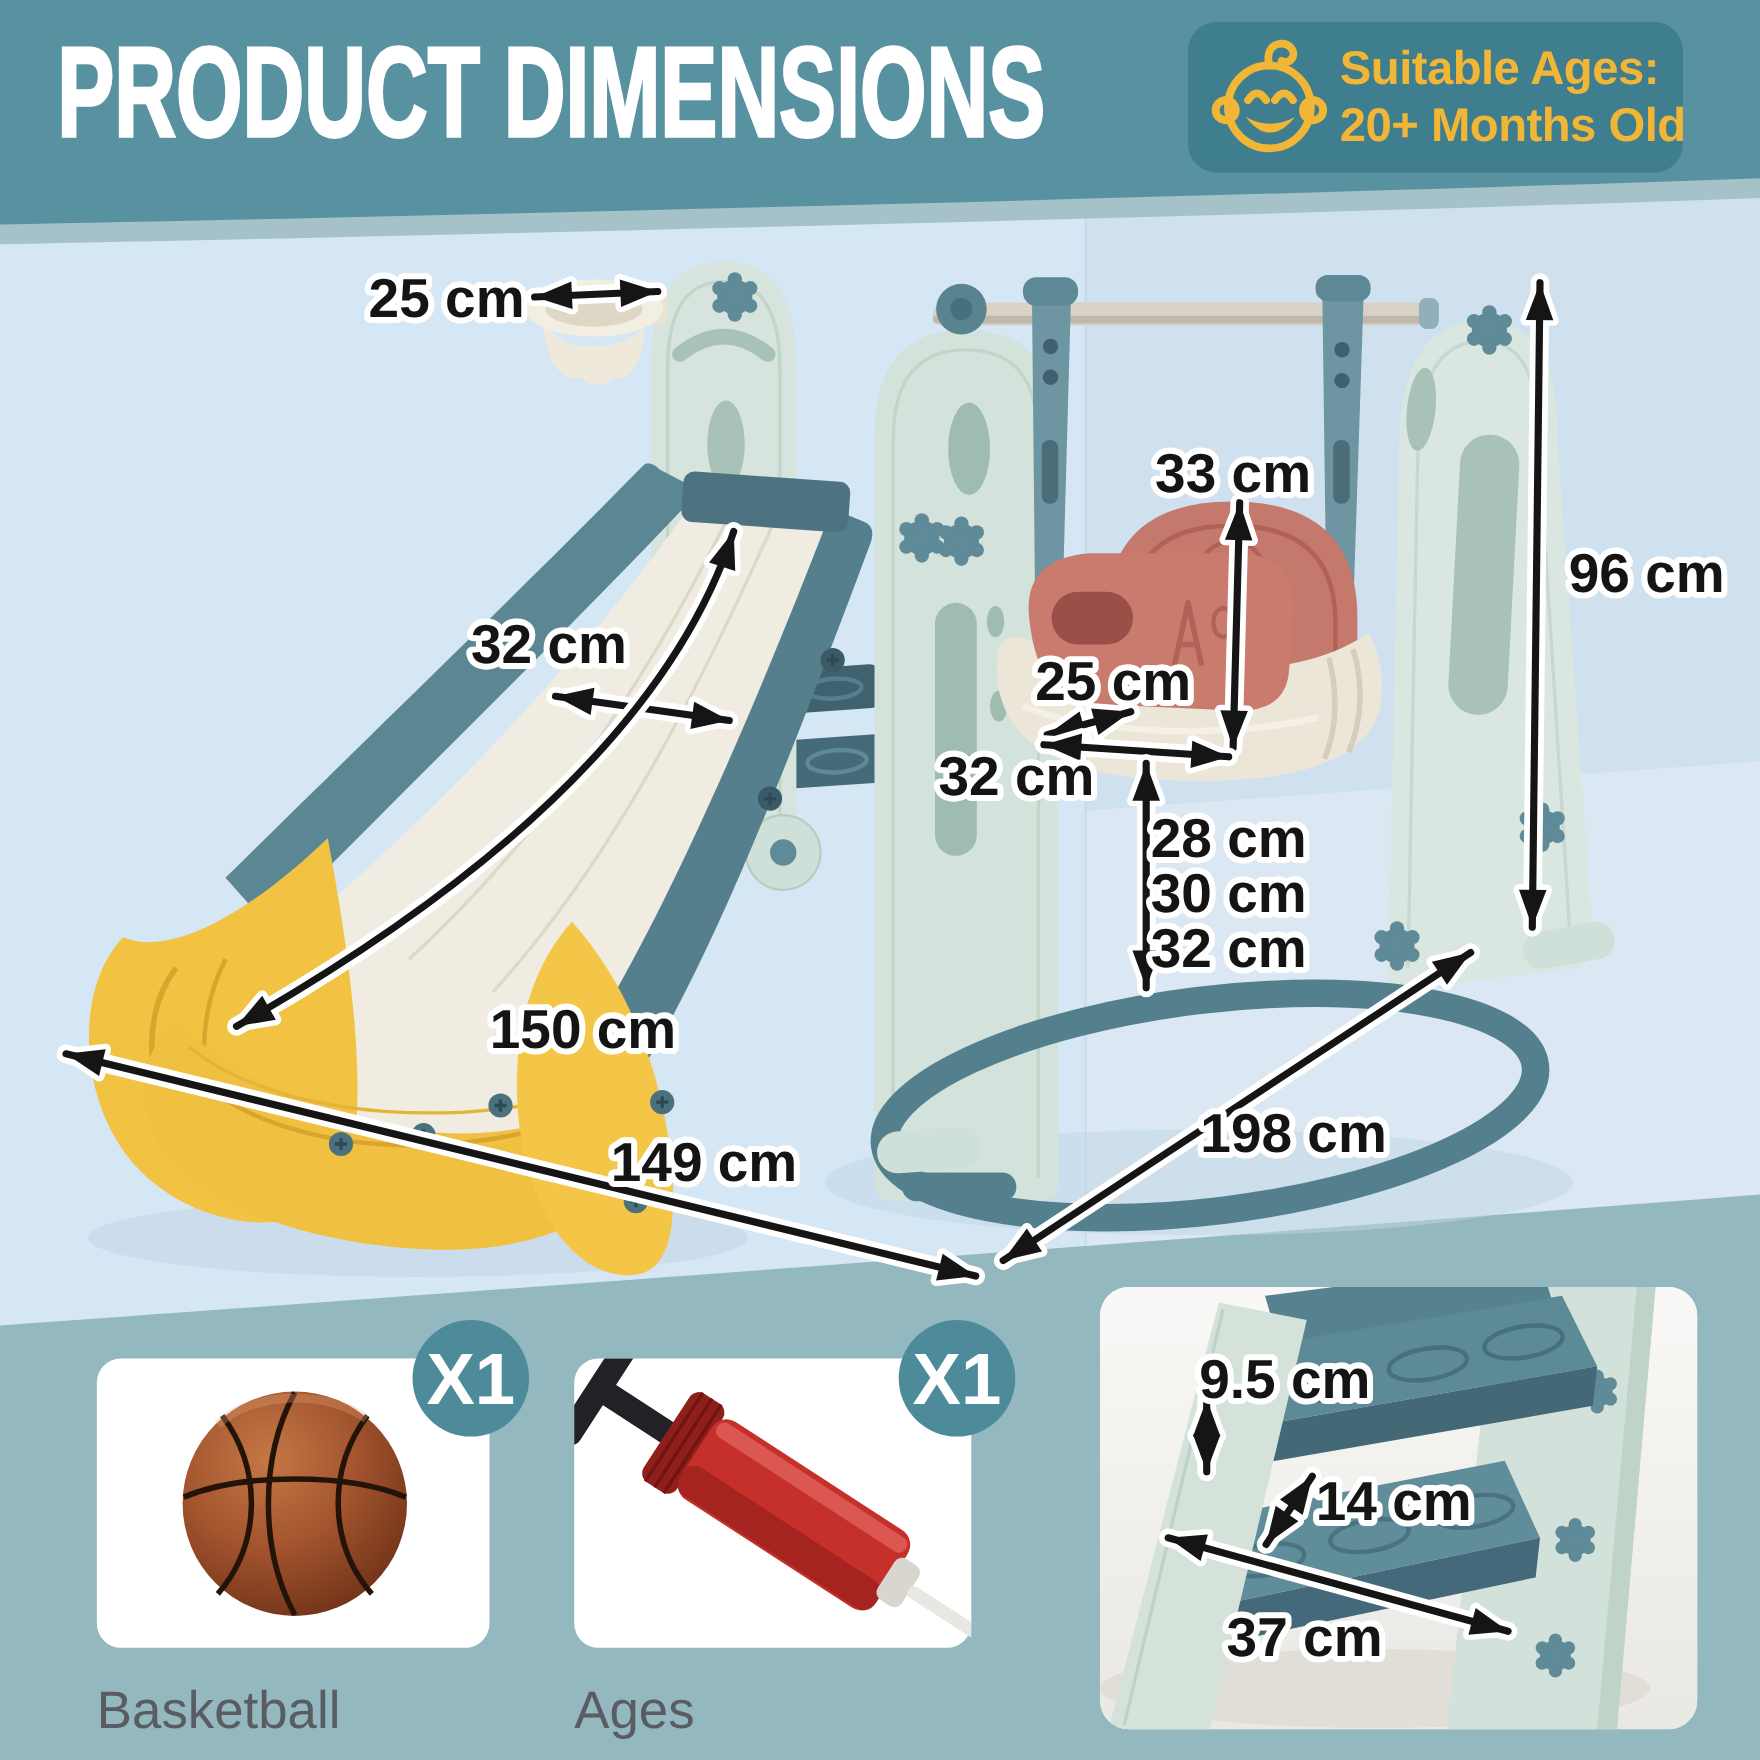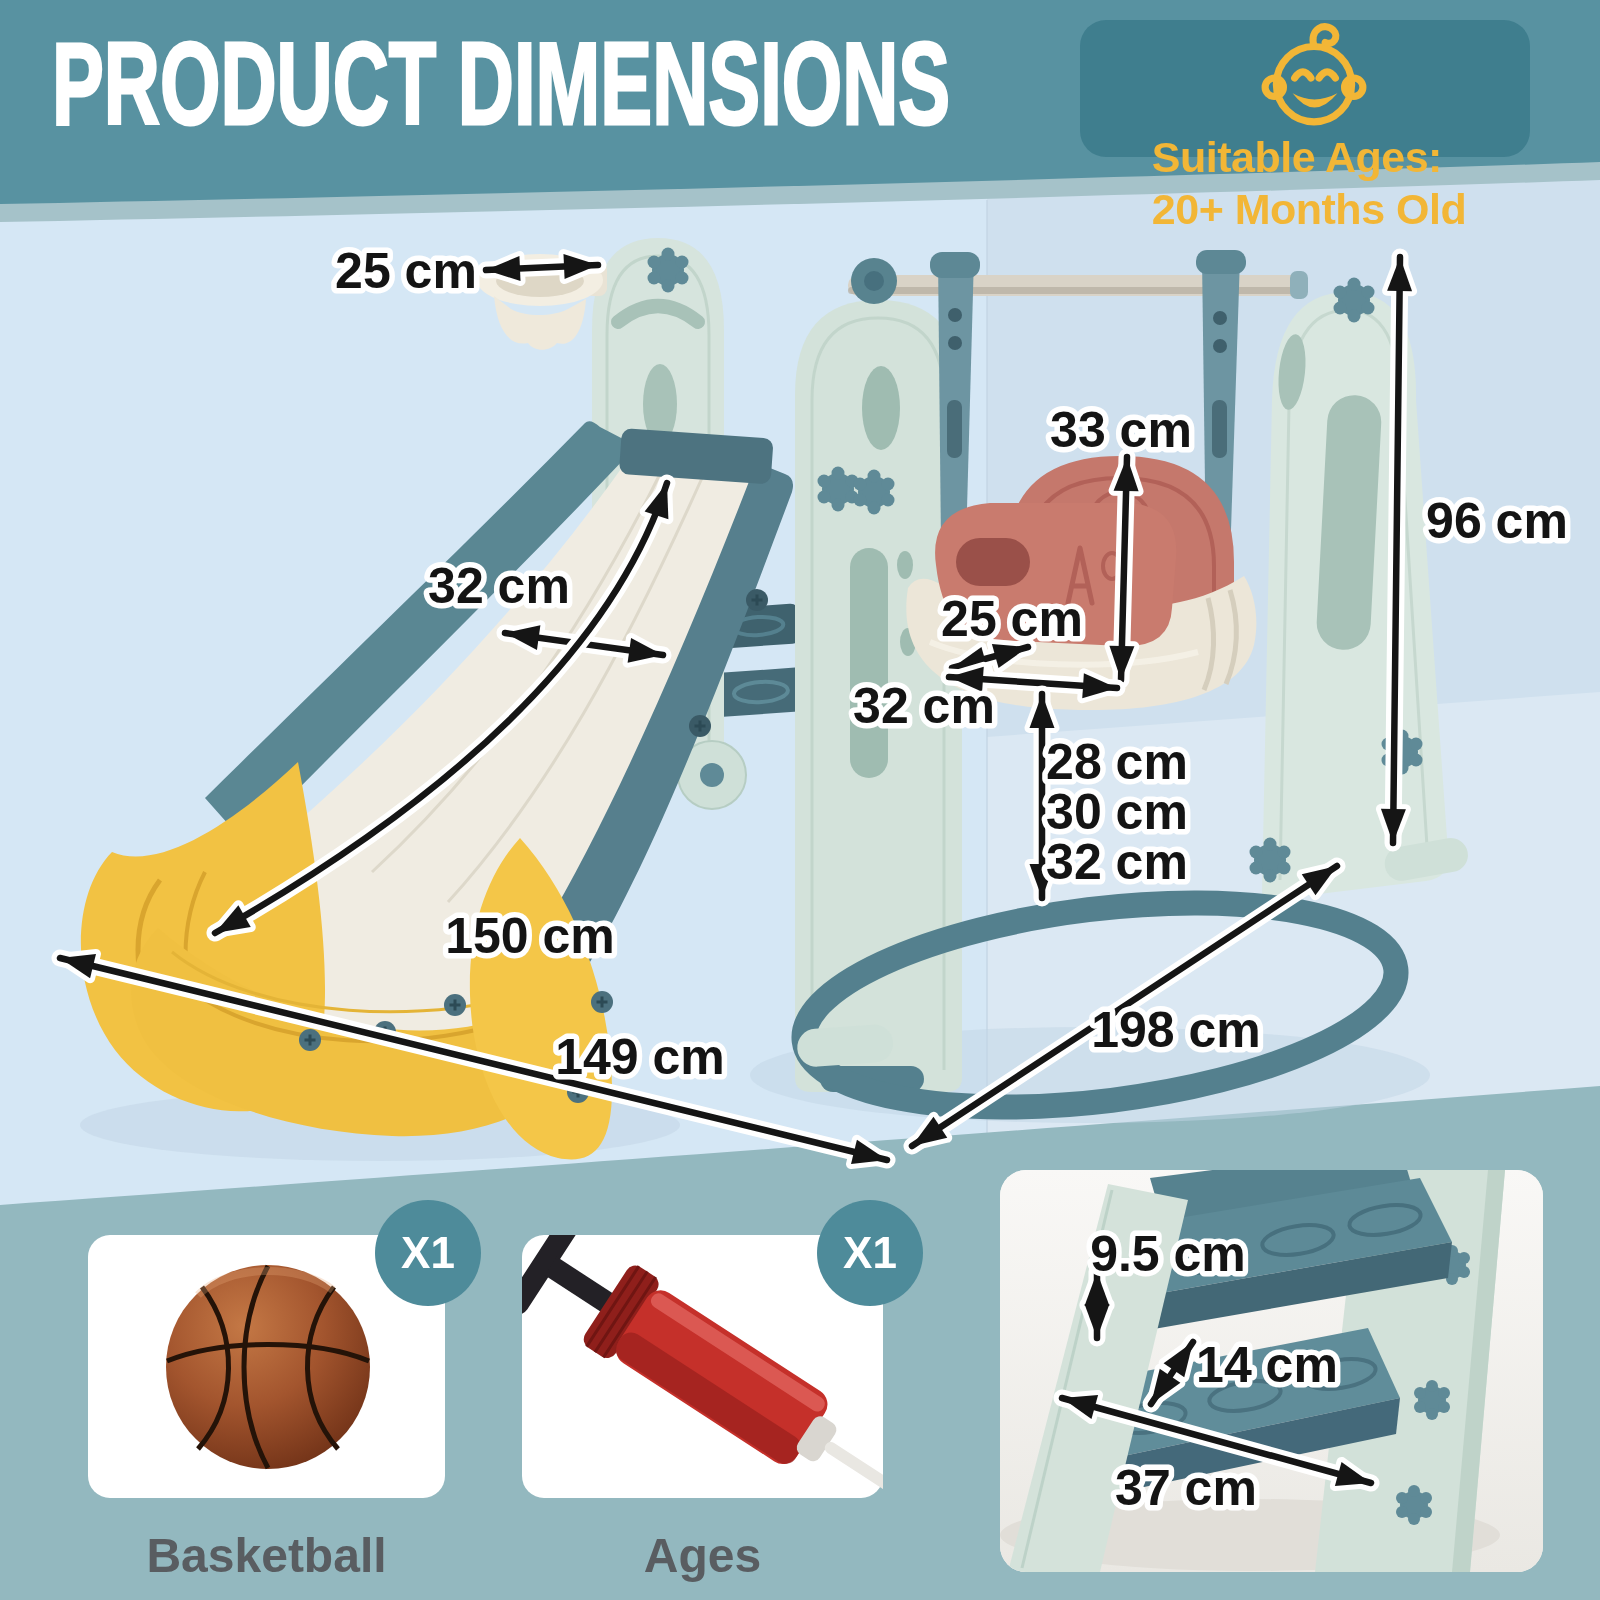--- a/index.html
+++ b/index.html
@@ -10,32 +10,32 @@
   .band-top-light{fill:var(--teal-band-light,#a5c2c9);}
   .band-top{fill:var(--teal-band,#5892a1);}
   .band-bottom{fill:var(--bottom-band,#93b8bf);}
   .wall{fill:var(--bg-wall,#cfe0ee);}
   .floor-r{fill:#dbe8f3;}
   .page-title{position:absolute;left:52px;top:26px;color:#fff;
       font-size:116px;font-weight:bold;letter-spacing:0px;line-height:1;
       transform:scaleX(.67);transform-origin:left top;white-space:nowrap;
       -webkit-text-stroke:3px #fff;}
   .age-badge{position:absolute;left:1080px;top:20px;width:450px;height:137px;
-      background:var(--badge-bg,#3f7e8e);border-radius:26px;display:flex;align-items:center;flex-direction:column;}
+      background:var(--badge-bg,#3f7e8e);border-radius:26px;display:flex;align-items:center;}
   .age-badge svg{width:112px;height:112px;margin-left:18px;flex:none;}
   .age-text{color:var(--accent-yellow,#f2b636);font-weight:bold;font-size:43px;
       line-height:1.2;margin-left:8px;letter-spacing:-0.5px;white-space:nowrap;}
   .dim{font:bold 50px "Liberation Sans",sans-serif;fill:#141414;
       stroke:#fff;stroke-width:11px;paint-order:stroke;stroke-linejoin:round;}
   .card{position:absolute;background:var(--card-white,#fff);border-radius:22px;}
   .qty-badge{position:absolute;width:106px;height:106px;border-radius:50%;
-      background:var(--qty-badge,#4e8b9a);color:#fff;font-weight:bold;font-size:44px;
+      background:var(--qty-badge,#4e8b9a);color:#fff;font-weight:bold;font-size:66px;
       display:flex;align-items:center;justify-content:center;text-align:right;}
-  .caption{position:absolute;text-align:center;color:var(--caption-gray,#595d61);
-      font-weight:bold;font-size:48px;}
+  .caption{position:absolute;color:var(--caption-gray,#595d61);
+      font-weight:normal;font-size:48px;}
   .inset{position:absolute;left:1000px;top:1170px;width:543px;height:402px;
       border-radius:26px;overflow:hidden;background:#f6f5f2;}
 </style>
 </head>
 <body>
 
 <div class="stage">
 
   <svg class="layer" viewBox="0 0 1600 1600">
     <rect class="wall" x="987" y="140" width="613" height="1070"></rect>

